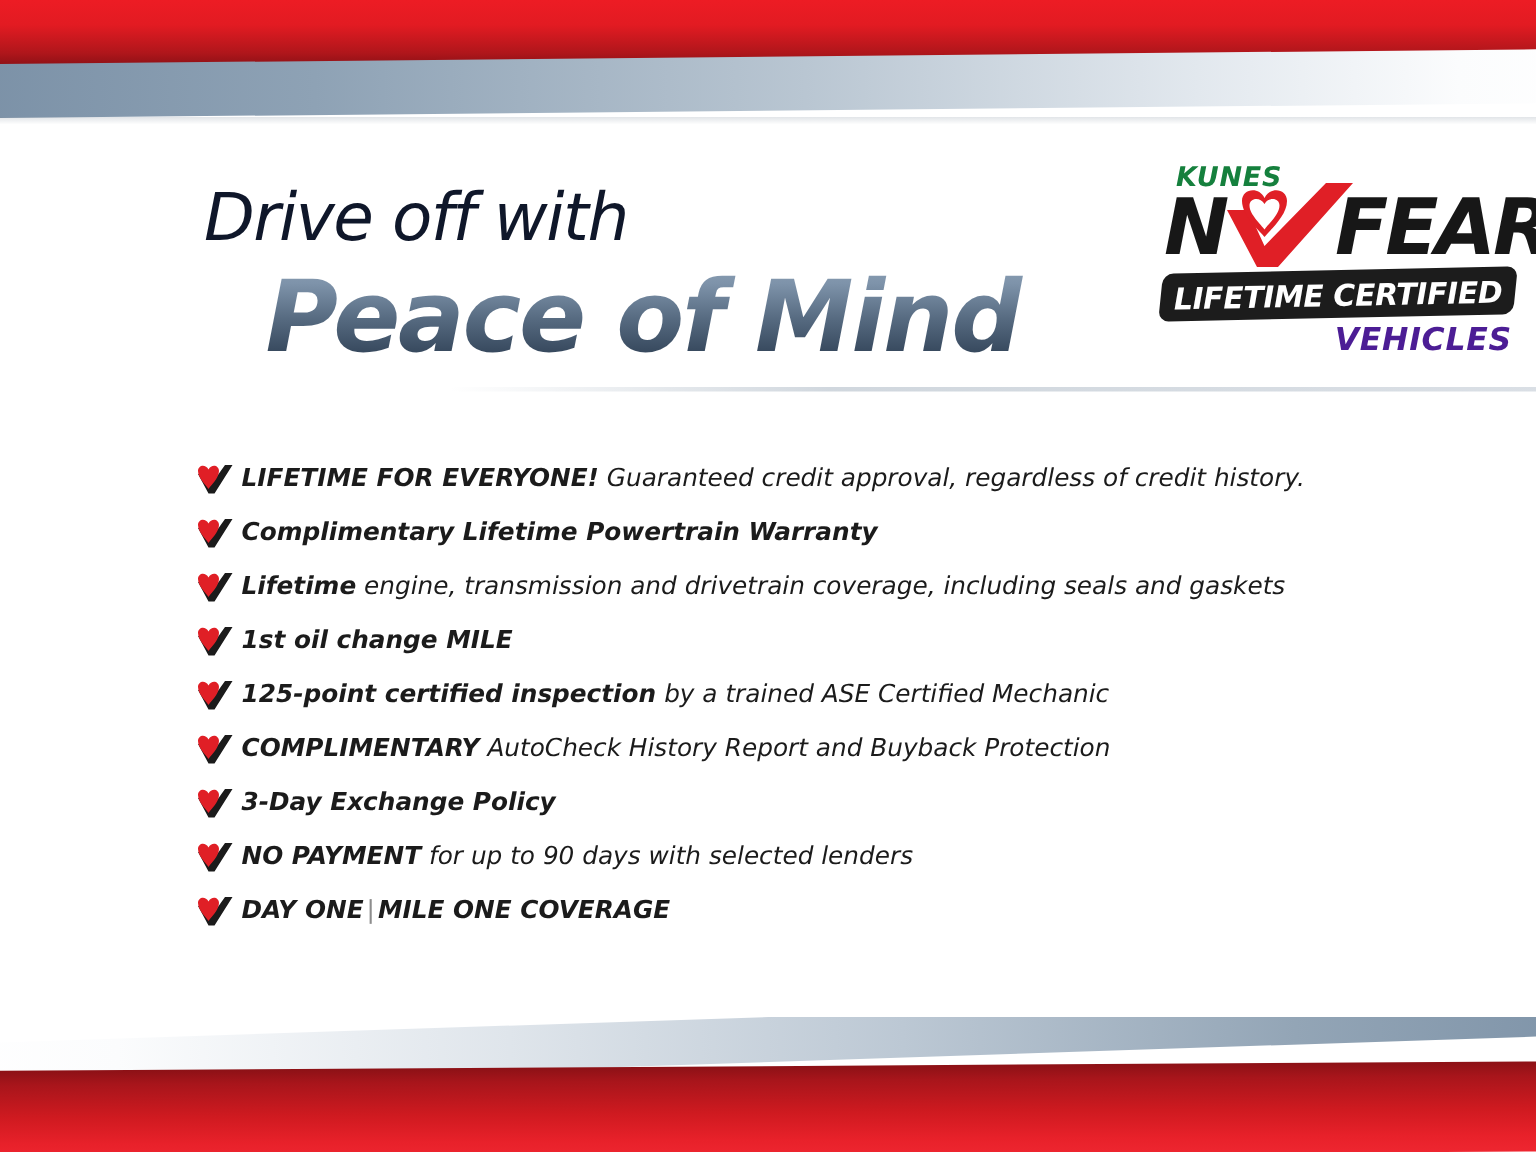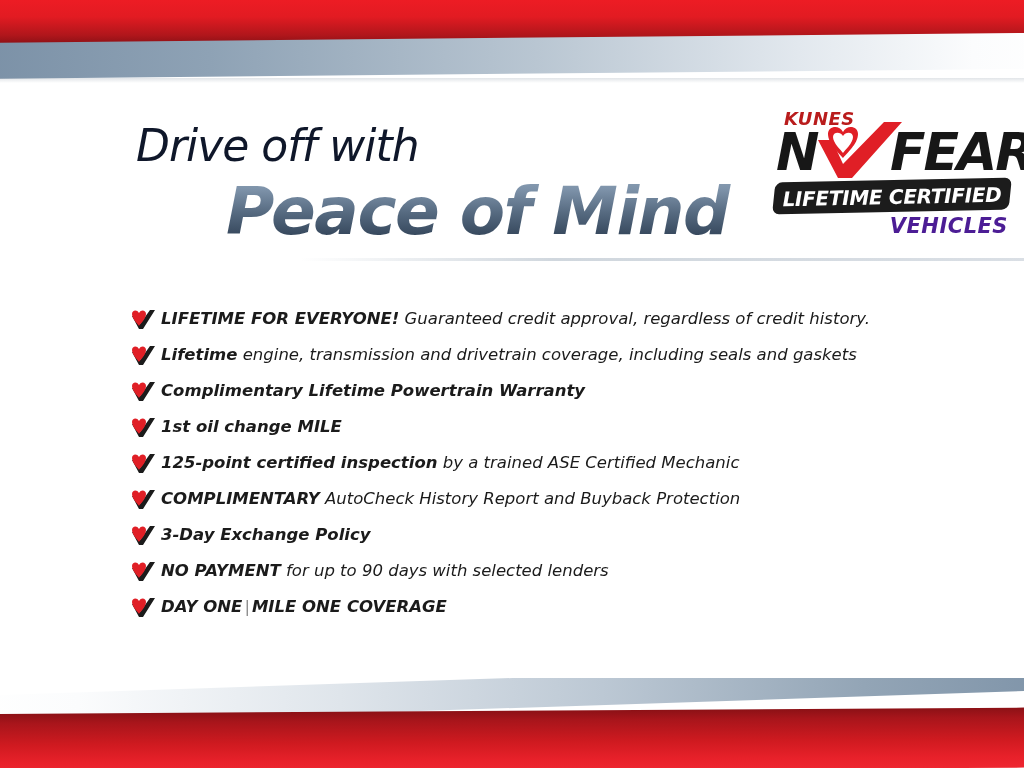--- a/index.html
+++ b/index.html
@@ -98,21 +98,21 @@
     white-space: nowrap;
   }
   .headline-line2 {
     font-family: "DejaVu Sans", sans-serif;
     font-style: italic;
     font-weight: 700;
     font-size: 66px;
     line-height: 72px;
     letter-spacing: -1.5px;
     margin-top: 2px;
-    margin-left: 90px;
+    margin-left: 41px;
     white-space: nowrap;
     background: linear-gradient(to bottom, #8ca0b4 0%, #7e93aa 18%, #55697f 52%, #394b60 80%, #2d3c4d 100%);
     -webkit-background-clip: text;
     background-clip: text;
     color: transparent;
     -webkit-text-fill-color: transparent;
   }
 
   
   .header-divider {
@@ -134,21 +134,21 @@
   }
   .logo-kunes {
     position: absolute;
     top: 2px;
     left: 12px;
     font-family: "DejaVu Sans", sans-serif;
     font-weight: 700;
     font-style: italic;
     font-size: 18px;
     letter-spacing: 0.5px;
-    color: #b91c1c;
+    color: #15803d;
   }
   .logo-nofear {
     position: absolute;
     top: 20px;
     left: 0px;
     width: 240px;
     height: 58px;
   }
   .logo-n {
     position: absolute;
@@ -312,29 +312,29 @@
         <path d="M2 5 C2 1, 7 0, 9 4 C11 0, 16 1, 16 5 C16 10, 10 15, 9 17 C8 15, 2 10, 2 5 Z" fill="#e01f26"></path>
       </svg>
       <div class="benefit-text"><span class="b">LIFETIME FOR EVERYONE!</span> <span class="n">Guaranteed credit approval, regardless of credit history.</span></div>
     </div>
 
     <div class="benefit-row">
       <svg class="benefit-icon" viewBox="0 0 26 22">
         <path d="M2 7 L9 20 L13 20 L25 1 L20 1 L10 15 L6 7 Z" fill="#1b1b1b"></path>
         <path d="M2 5 C2 1, 7 0, 9 4 C11 0, 16 1, 16 5 C16 10, 10 15, 9 17 C8 15, 2 10, 2 5 Z" fill="#e01f26"></path>
       </svg>
+      <div class="benefit-text"><span class="b">Complimentary Lifetime Powertrain Warranty</span><span class="n"></span></div>
+    </div>
+
+    <div class="benefit-row">
+      <svg class="benefit-icon" viewBox="0 0 26 22">
+        <path d="M2 7 L9 20 L13 20 L25 1 L20 1 L10 15 L6 7 Z" fill="#1b1b1b"></path>
+        <path d="M2 5 C2 1, 7 0, 9 4 C11 0, 16 1, 16 5 C16 10, 10 15, 9 17 C8 15, 2 10, 2 5 Z" fill="#e01f26"></path>
+      </svg>
       <div class="benefit-text"><span class="b">Lifetime</span> <span class="n">engine, transmission and drivetrain coverage, including seals and gaskets</span></div>
-    </div>
-
-    <div class="benefit-row">
-      <svg class="benefit-icon" viewBox="0 0 26 22">
-        <path d="M2 7 L9 20 L13 20 L25 1 L20 1 L10 15 L6 7 Z" fill="#1b1b1b"></path>
-        <path d="M2 5 C2 1, 7 0, 9 4 C11 0, 16 1, 16 5 C16 10, 10 15, 9 17 C8 15, 2 10, 2 5 Z" fill="#e01f26"></path>
-      </svg>
-      <div class="benefit-text"><span class="b">Complimentary Lifetime Powertrain Warranty</span><span class="n"></span></div>
     </div>
 
     <div class="benefit-row">
       <svg class="benefit-icon" viewBox="0 0 26 22">
         <path d="M2 7 L9 20 L13 20 L25 1 L20 1 L10 15 L6 7 Z" fill="#1b1b1b"></path>
         <path d="M2 5 C2 1, 7 0, 9 4 C11 0, 16 1, 16 5 C16 10, 10 15, 9 17 C8 15, 2 10, 2 5 Z" fill="#e01f26"></path>
       </svg>
       <div class="benefit-text"><span class="b">1st oil change MILE</span><span class="n"></span></div>
     </div>
 

